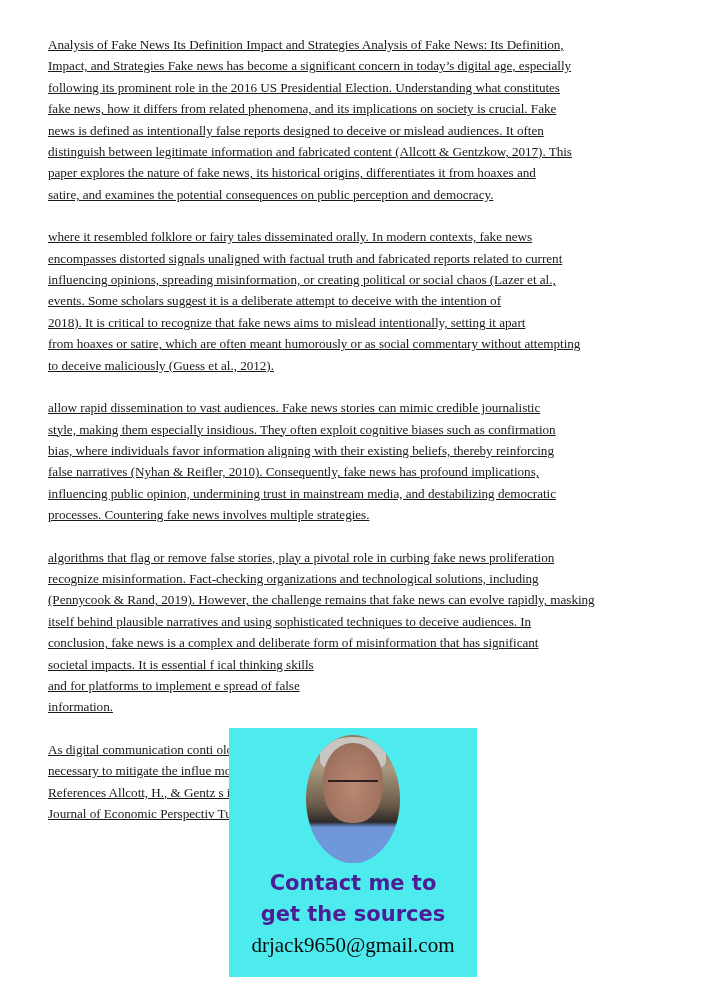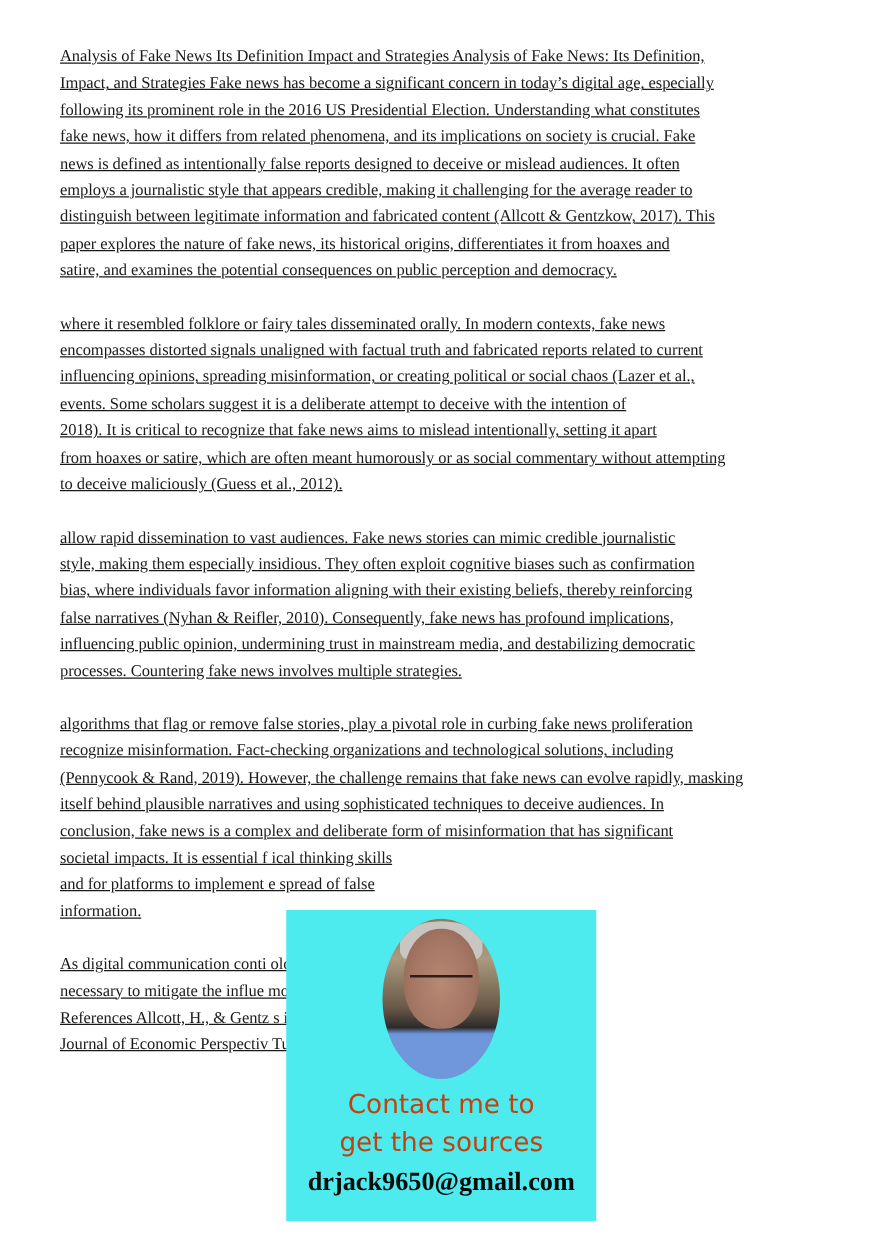--- a/index.html
+++ b/index.html
@@ -29,38 +29,37 @@
   }
   .photo .glasses {
     position: absolute; left: 22px; top: 45px; width: 50px; height: 12px;
     border-top: 2px solid #2a1f1c;
   }
   .photo .shirt {
     position: absolute; left: 0; top: 94px; width: 94px; height: 40px; background: #6f97da;
   }
   .cta {
     position: absolute; left: 0; width: 248px; top: 140px;
-    font-family: "DejaVu Sans", sans-serif; font-weight: normal; font-size: 21px; line-height: 31px; color: #c2410c;
+    font-family: "DejaVu Sans", sans-serif; font-weight: bold; font-size: 21px; line-height: 31px; color: #4c1d95;
   }
   .email {
     position: absolute; left: 0; width: 248px; top: 205px;
-    font-family: "Liberation Serif", serif; font-weight: bold; font-size: 21px; color: #0b0b0b;
+    font-family: "Liberation Serif", serif; font-weight: normal; font-size: 21px; color: #0b0b0b;
   }
 </style>
 </head>
 <body>
 
 <div class="doc">
   <div class="para">
     <span class="line">Analysis of Fake News Its Definition Impact and Strategies Analysis of Fake News: Its Definition,</span>
     <span class="line">Impact, and Strategies Fake news has become a significant concern in today’s digital age, especially</span>
     <span class="line">following its prominent role in the 2016 US Presidential Election. Understanding what constitutes</span>
     <span class="line">fake news, how it differs from related phenomena, and its implications on society is crucial. Fake</span>
     <span class="line">news is defined as intentionally false reports designed to deceive or mislead audiences. It often</span>
-    <span class="line">employs a journalistic style that appears credible, making it challenging for the average reader to</span>
     <span class="line">distinguish between legitimate information and fabricated content (Allcott &amp; Gentzkow, 2017). This</span>
     <span class="line">paper explores the nature of fake news, its historical origins, differentiates it from hoaxes and</span>
     <span class="line">satire, and examines the potential consequences on public perception and democracy.</span>
   </div>
   <div class="para">
     <span class="line">where it resembled folklore or fairy tales disseminated orally. In modern contexts, fake news</span>
     <span class="line">encompasses distorted signals unaligned with factual truth and fabricated reports related to current</span>
     <span class="line">influencing opinions, spreading misinformation, or creating political or social chaos (Lazer et al.,</span>
     <span class="line">events. Some scholars suggest it is a deliberate attempt to deceive with the intention of</span>
     <span class="line">2018). It is critical to recognize that fake news aims to mislead intentionally, setting it apart</span>

